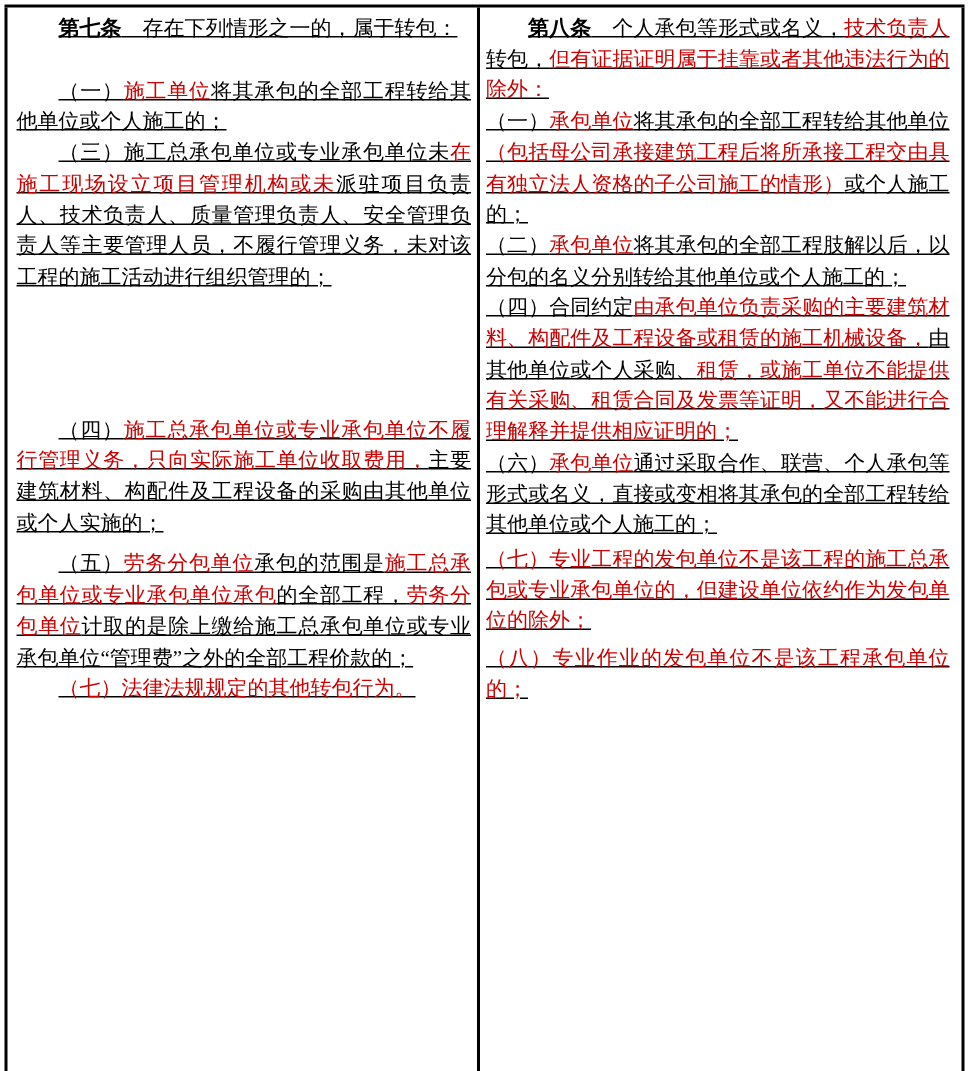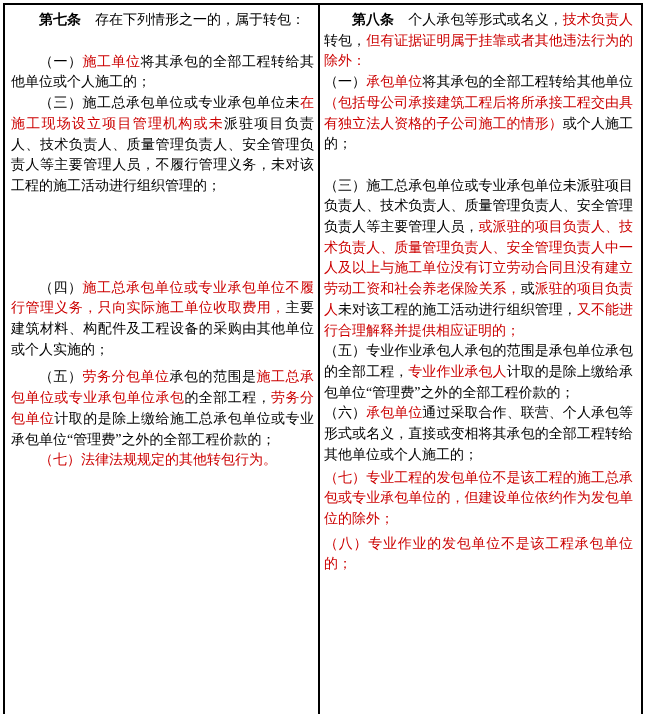--- a/index.html
+++ b/index.html
@@ -27,20 +27,21 @@
     border-right:2px solid var(--border,#000);
     padding:5px 8px 0 4px;
   }
   .para{
     margin:0;
     font-size:14px;
     line-height:20.7px;
     color:var(--ink,#000);
     text-align:justify;
     text-justify:inter-ideograph;
+    text-decoration:underline;
   }
   .para.indent{text-indent:2em;}
   .red{color:var(--red,#cc0000);}
   .bold{font-weight:bold;}
 </style>
 </head>
 <body>
 
 <div class="page">
   <div class="tbl">
@@ -48,20 +49,20 @@
         <p class="para indent"><span class=" bold">第七条</span><span class="">　存在下列情形之一的，属于转包：</span></p>
         <p class="para indent" style="margin-top: 21px;"><span class="">（一）</span><span class="red">施工单位</span><span class="">将其承包的全部工程转给其他单位或个人施工的；</span></p>
         <p class="para indent"><span class="">（三）施工总承包单位或专业承包单位未</span><span class="red">在施工现场设立项目管理机构或未</span><span class="">派驻项目负责人、技术负责人、质量管理负责人、安全管理负责人等主要管理人员，不履行管理义务，未对该工程的施工活动进行组织管理的；</span></p>
         <p class="para indent" style="margin-top: 81px;"><span class="">（四）</span><span class="red">施工总承包单位或专业承包单位不履行管理义务，只向实际施工单位收取费用，</span><span class="">主要建筑材料、构配件及工程设备的采购由其他单位或个人实施的；</span></p>
         <p class="para indent" style="margin-top: 7px;"><span class="">（五）</span><span class="red">劳务分包单位</span><span class="">承包的范围是</span><span class="red">施工总承包单位或专业承包单位承包</span><span class="">的全部工程，</span><span class="red">劳务分包单位</span><span class="">计取的是除上缴给施工总承包单位或专业承包单位“管理费”之外的全部工程价款的；</span></p>
         <p class="para indent"><span class="red">（七）法律法规规定的其他转包行为。</span></p>
       </div>
     <div class="cell right">
         <p class="para indent"><span class=" bold">第八条</span><span class="">　个人承包等形式或名义，</span><span class="red">技术负责人</span><span class="">转包，</span><span class="red">但有证据证明属于挂靠或者其他违法行为的除外：</span></p>
         <p class="para"><span class="">（一）</span><span class="red">承包单位</span><span class="">将其承包的全部工程转给其他单位</span><span class="red">（包括母公司承接建筑工程后将所承接工程交由具有独立法人资格的子公司施工的情形）</span><span class="">或个人施工的；</span></p>
-        <p class="para" style="margin-top: 20.7px;"><span class="">（三）施工总承包单位或专业承包单位未派驻项目负责人、技术负责人、质量管理负责人、安全管理负责人等主要管理人员，</span><span class="red">或派驻的项目负责人、技术负责人、质量管理负责人、安全管理负责人中一人及以上与施工单位没有订立劳动合同且没有建立劳动工资和社会养老保险关系，</span><span class="">或</span><span class="red">派驻的项目负责人</span><span class="">未对该工程的施工活动进行组织管理，</span><span class="red">又不能进行合理解释并提供相应证明的；</span></p>
-        <p class="para"><span class="">（五）专业作业承包人承包的范围是承包单位承包的全部工程，</span><span class="red">专业作业承包人</span><span class="">计取的是除上缴给承包单位“管理费”之外的全部工程价款的；</span></p>
+        <p class="para"><span class="">（二）</span><span class="red">承包单位</span><span class="">将其承包的全部工程肢解以后，以分包的名义分别转给其他单位或个人施工的；</span></p>
+        <p class="para"><span class="">（四）合同约定</span><span class="red">由承包单位负责采购的主要建筑材料、构配件及工程设备或租赁的施工机械设备，</span><span class="">由其他单位或个人采购、</span><span class="red">租赁，或施工单位不能提供有关采购、租赁合同及发票等证明，又不能进行合理解释并提供相应证明的；</span></p>
         <p class="para"><span class="">（六）</span><span class="red">承包单位</span><span class="">通过采取合作、联营、个人承包等形式或名义，直接或变相将其承包的全部工程转给其他单位或个人施工的；</span></p>
         <p class="para" style="margin-top: 2.07px;"><span class="red">（七）专业工程的发包单位不是该工程的施工总承包或专业承包单位的，但建设单位依约作为发包单位的除外；</span></p>
         <p class="para" style="margin-top: 4.14px;"><span class="red">（八）专业作业的发包单位不是该工程承包单位的；</span></p>
       </div>
   </div>
 </div>
 
 </body></html>

